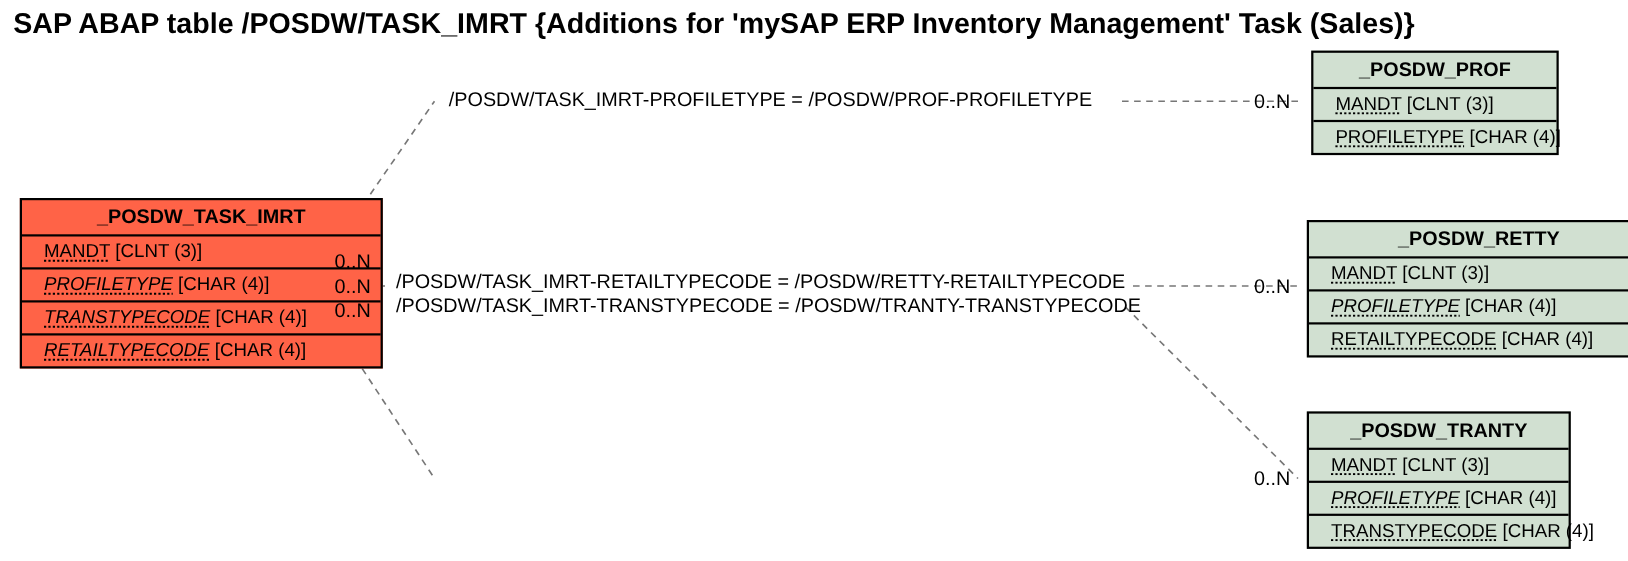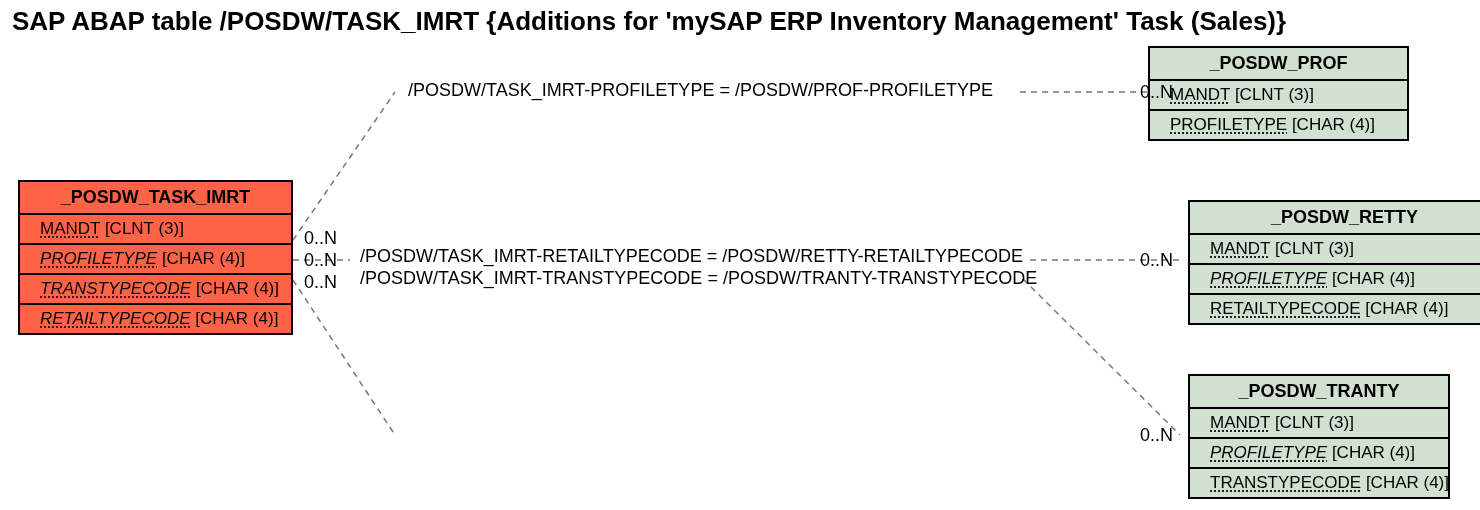--- a/index.html
+++ b/index.html
@@ -86,41 +86,41 @@
       <line x1="1020" y1="92" x2="1180" y2="92"></line>
 
       <line x1="293" y1="260" x2="350" y2="260"></line>
       <line x1="1030" y1="260" x2="1180" y2="260"></line>
 
       <line x1="293" y1="280" x2="395" y2="435"></line>
       <line x1="1023" y1="279" x2="1180" y2="435"></line>
     </g>
   </svg>
 
-  <div class="entity orange" style="left:18px; top:180px; width:275px;">
+  <div class="entity orange" style="left:18px; top:180px; width:330px;">
     <div class="head">_POSDW_TASK_IMRT</div>
     <div class="row">
       <span class="underline-dot">MANDT</span>
       <span>[CLNT (3)]</span>
     </div>
     <div class="row">
       <span class="underline-dot italic">PROFILETYPE</span>
       <span>[CHAR (4)]</span>
     </div>
     <div class="row">
       <span class="underline-dot italic">TRANSTYPECODE</span>
       <span>[CHAR (4)]</span>
     </div>
     <div class="row">
       <span class="underline-dot italic">RETAILTYPECODE</span>
       <span>[CHAR (4)]</span>
     </div>
   </div>
 
-  <div class="entity green" style="left:1148px; top:46px; width:261px;">
+  <div class="entity green" style="left:1192px; top:46px; width:225px;">
     <div class="head">_POSDW_PROF</div>
     <div class="row">
       <span class="underline-dot">MANDT</span>
       <span>[CLNT (3)]</span>
     </div>
     <div class="row">
       <span class="underline-dot">PROFILETYPE</span>
       <span>[CHAR (4)]</span>
     </div>
   </div>
@@ -134,21 +134,21 @@
     <div class="row">
       <span class="underline-dot italic">PROFILETYPE</span>
       <span>[CHAR (4)]</span>
     </div>
     <div class="row">
       <span class="underline-dot">RETAILTYPECODE</span>
       <span>[CHAR (4)]</span>
     </div>
   </div>
 
-  <div class="entity green" style="left:1188px; top:374px; width:262px;">
+  <div class="entity green" style="left:1188px; top:374px; width:240px;">
     <div class="head">_POSDW_TRANTY</div>
     <div class="row">
       <span class="underline-dot">MANDT</span>
       <span>[CLNT (3)]</span>
     </div>
     <div class="row">
       <span class="underline-dot italic">PROFILETYPE</span>
       <span>[CHAR (4)]</span>
     </div>
     <div class="row">

